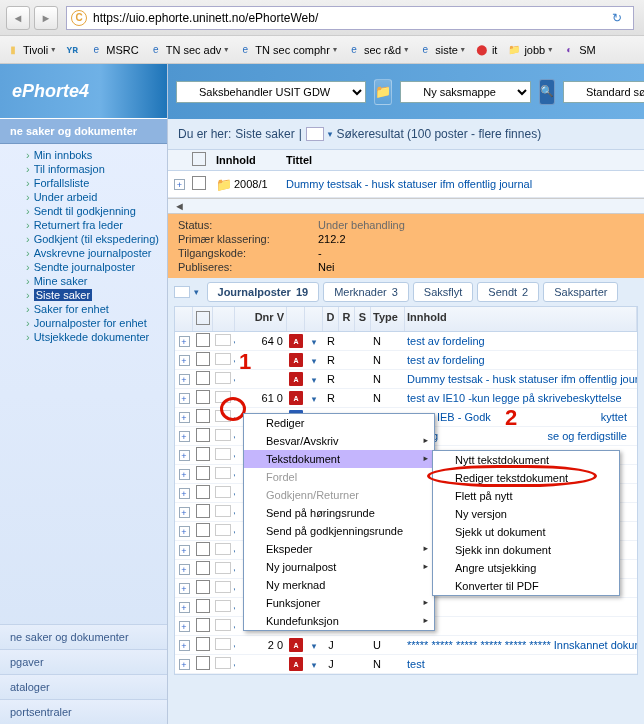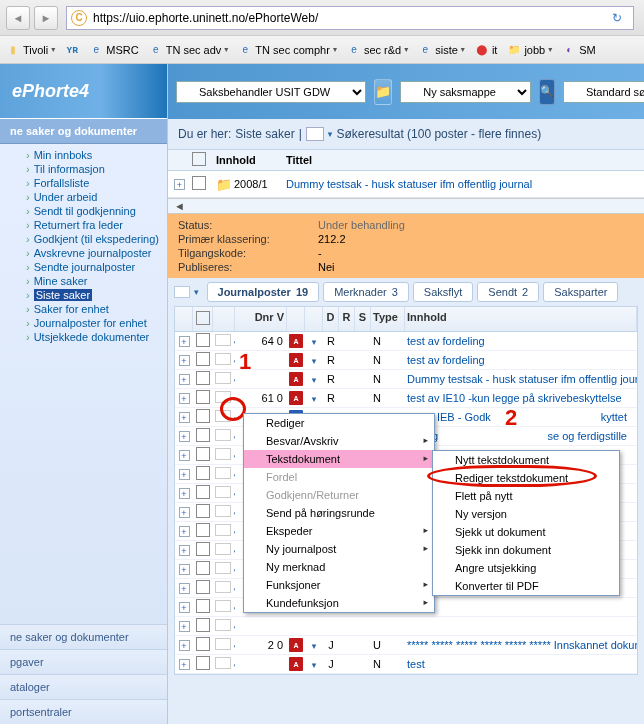--- a/index.html
+++ b/index.html
@@ -64,21 +64,21 @@
 .pdf-icon{width:14px;height:14px;background:#c01818;display:inline-flex;align-items:center;justify-content:center;color:#fff;font-size:7px;font-weight:bold;border-radius:1px;}
 .word-icon{width:14px;height:14px;background:#2a5eb8;display:inline-flex;align-items:center;justify-content:center;color:#fff;font-size:8px;font-weight:bold;font-style:italic;border-radius:1px;}
 .dd{width:10px;height:10px;display:inline-block;color:#2a66a8;font-size:9px;}
 .envsmall{width:16px;height:12px;display:inline-block;background:#fff;border:1px solid #ccc;position:relative;}
 .envsmall.open{background:#fff;}
 .redcallout{position:absolute;border:3px solid #d10; border-radius:50%;}
 .redtext{position:absolute;color:#d10;font-weight:bold;font-size:22px;}
 .ctxmenu{position:absolute;background:#fff;border:1px solid #7d9cc1;box-shadow:2px 2px 4px rgba(0,0,0,.3);font-size:11px;z-index:10;}
 .ctxmenu .mi{padding:3px 22px 3px 22px;position:relative;white-space:nowrap;}
 .ctxmenu .mi.hassub::after{content:'▸';position:absolute;right:6px;top:3px;font-size:9px;color:#333;}
-.ctxmenu .mi.highlight{background:#f9a8d4;}
+.ctxmenu .mi.highlight{background:#c4b5fd;}
 .ctxmenu .mi.disabled{color:#999;}
 .submenu{position:absolute;left:100%;top:0;margin-left:-2px;}
 .redoval{position:absolute;border:3px solid #d10;border-radius:50%/60%;width:170px;height:22px;pointer-events:none;}
 .grey{color:#6a6a6a;}
 </style>
 </head>
 <body>
 
 <div class="browser-chrome">
   <div class="nav-btn">◄</div>
@@ -529,20 +529,21 @@
       <div class="redtext" style="left:330px;top:98px">2</div>
 
       <div class="ctxmenu" style="left:68px;top:106px;width:192px" id="ctxMenu">
 
       <div class="mi">Rediger</div>
           <div class="mi hassub">Besvar/Avskriv</div>
           <div class="mi hassub highlight">Tekstdokument</div>
           <div class="mi disabled">Fordel</div>
           <div class="mi disabled">Godkjenn/Returner</div>
           <div class="mi">Send på høringsrunde</div>
+          <div class="mi">Send på godkjenningsrunde</div>
           <div class="mi hassub">Ekspeder</div>
           <div class="mi hassub">Ny journalpost</div>
           <div class="mi">Ny merknad</div>
           <div class="mi hassub">Funksjoner</div>
           <div class="mi hassub">Kundefunksjon</div>
           <div class="ctxmenu submenu" style="left:190px;top:36px;width:188px" id="subMenu">
           <div class="mi">Nytt tekstdokument</div>
             <div class="mi">Rediger tekstdokument</div>
             <div class="mi">Flett på nytt</div>
             <div class="mi">Ny versjon</div>

